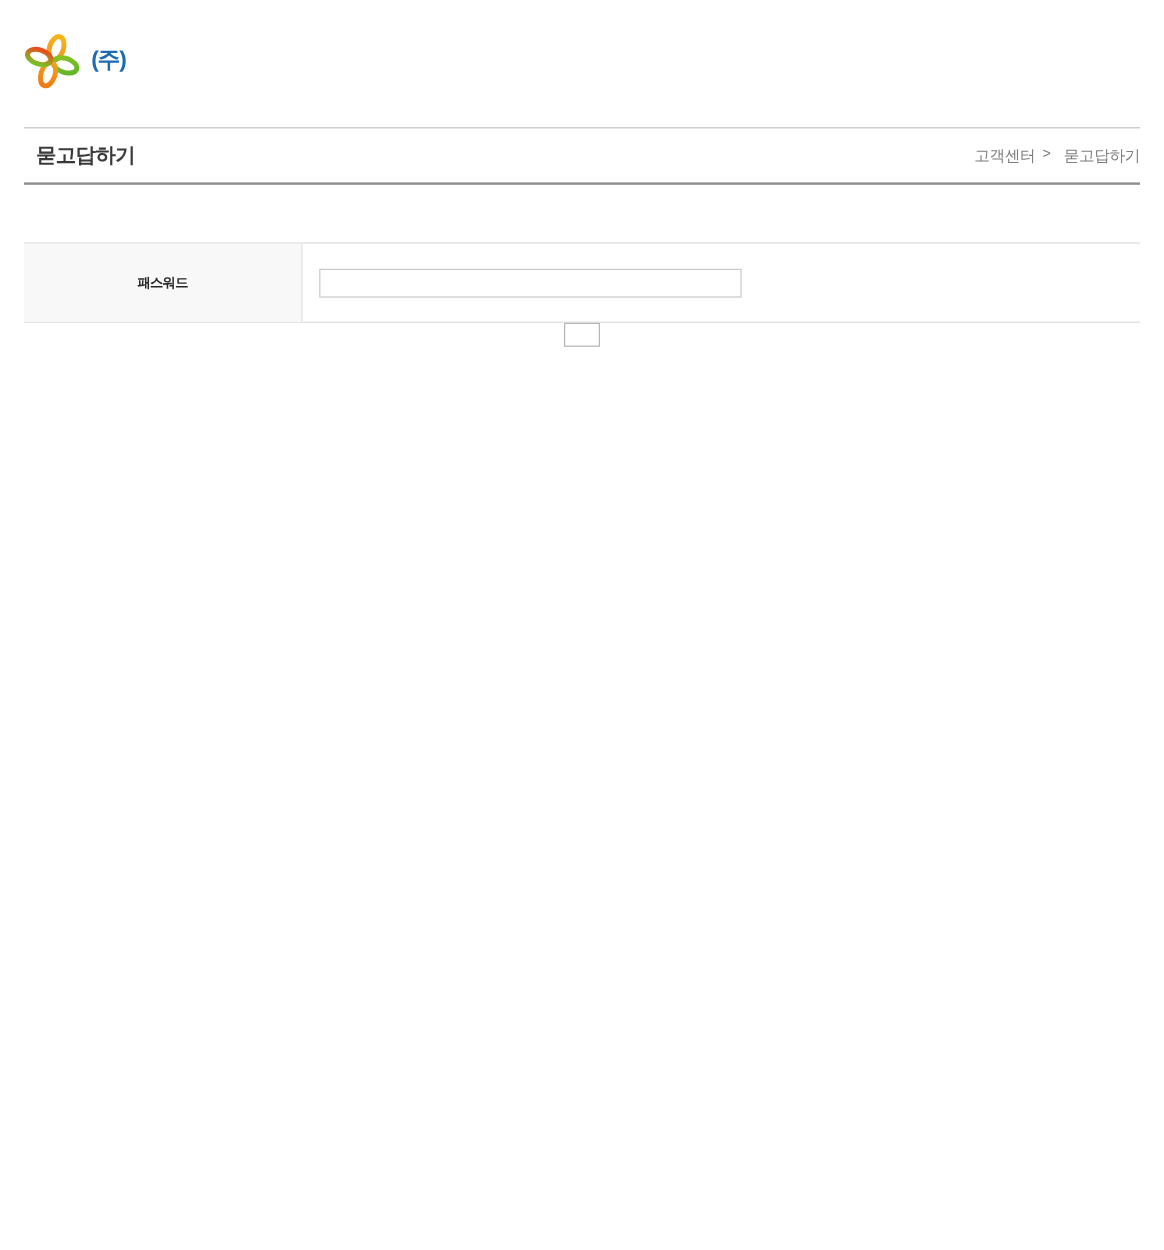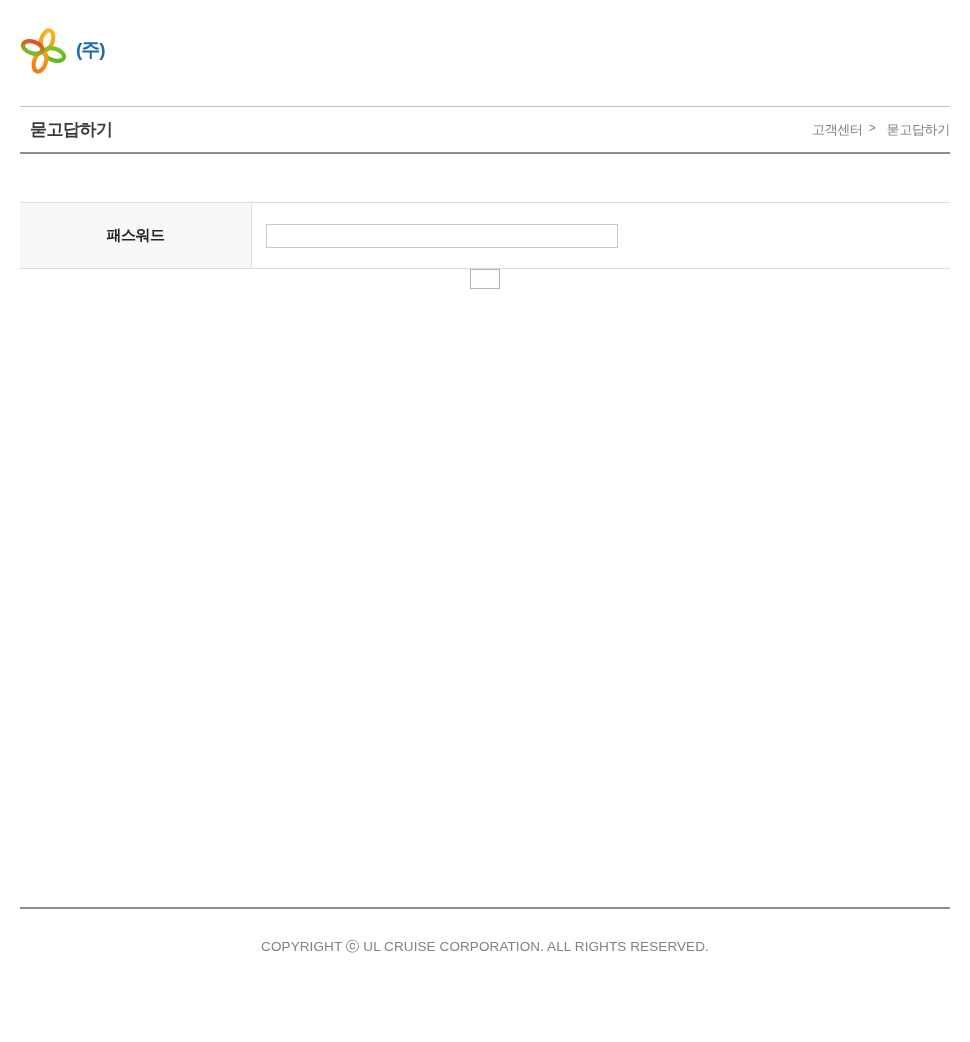--- a/index.html
+++ b/index.html
@@ -90,21 +90,21 @@
     border-bottom: 1px solid #dcdcdc;
     display: flex;
   }
   .label-cell {
     width: 232px;
     background: #f8f8f8;
     border-right: 1px solid #e2e2e2;
     display: flex;
     align-items: center;
     justify-content: center;
-    font-size: 15px;
+    font-size: 11px;
     font-weight: bold;
     color: #262626;
     letter-spacing: -0.5px;
   }
   .input-cell {
     flex: 1;
     display: flex;
     align-items: center;
     padding-left: 14px;
   }
@@ -199,17 +199,14 @@
 
   <div class="qa-table">
     <div class="label-cell">패스워드</div>
     <div class="input-cell">
       <input type="password" class="password-input" value="" style="">
     </div>
   </div>
 
   <button type="submit" class="confirm-button"></button>
 
-  <footer class="footer">
-    <div class="copyright">COPYRIGHT ⓒ UL CRUISE CORPORATION. ALL RIGHTS RESERVED.</div>
-  </footer>
 
 </div>
 
 </body></html>

